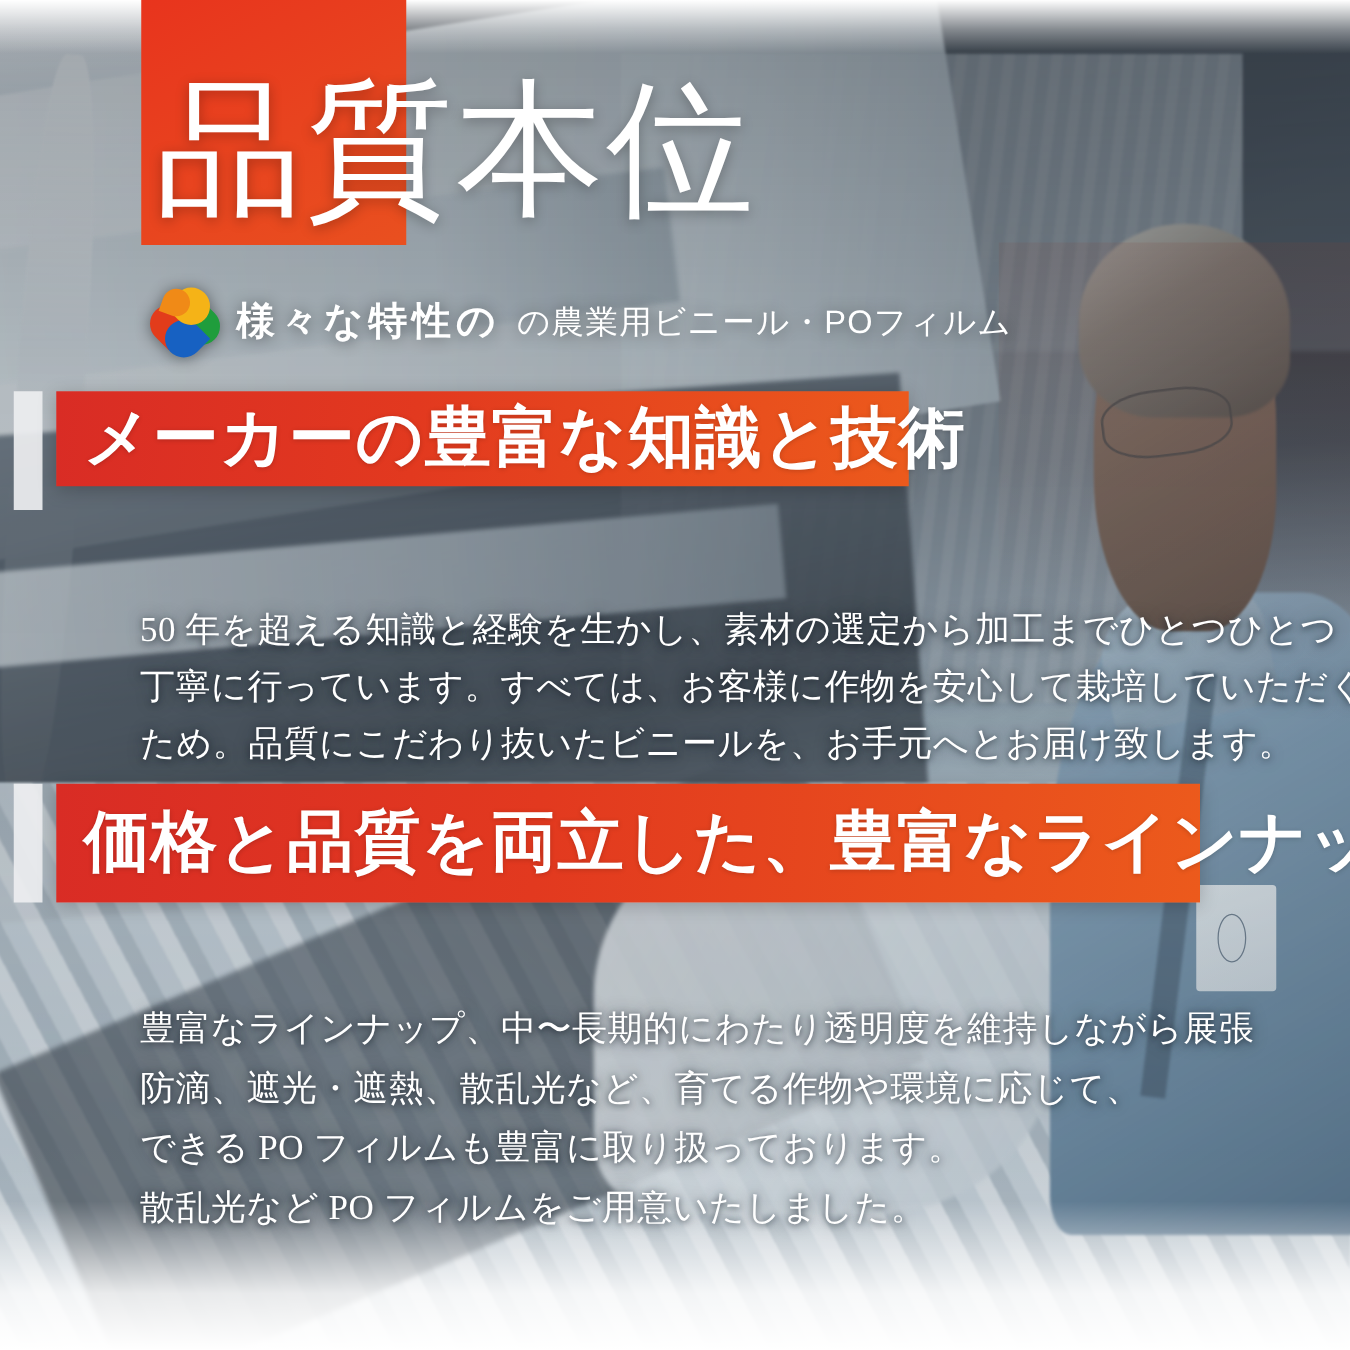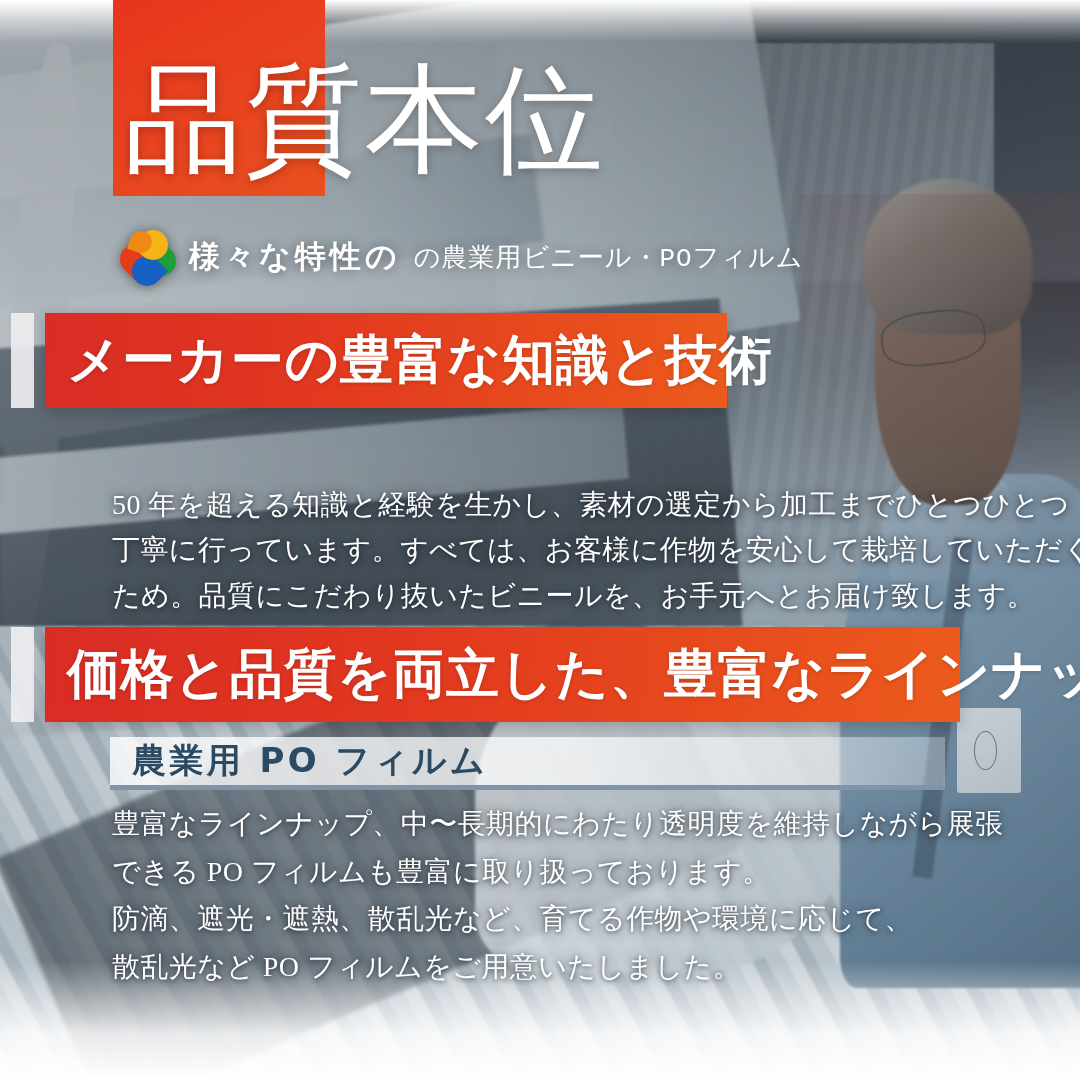--- a/index.html
+++ b/index.html
@@ -212,21 +212,21 @@
   .p-red   { background:#e23c1b; left:2px;  top:16px; transform:rotate(315deg); }
   .p-orange{ background:#f08a17; left:12px; top:3px;  transform:rotate(20deg); width:22px;height:22px;}
 
   .brand-name{
     font-size:31px; font-weight:700; color:#ffffff;
     letter-spacing:.13em;
     font-family:"DejaVu Sans","Liberation Sans",sans-serif;
   }
   .brand-tail{
     font-size:26px; color:#ffffff; letter-spacing:.04em;
-    font-family:Liberation Mono, monospace;
+    font-family:Liberation Sans, sans-serif;
   }
 
   
   .tick{
     position:absolute; width:23px;
     background:#edeef0; opacity:.92;
   }
   .ribbon{
     position:absolute;
     background:linear-gradient(95deg,#d92c25 0%,#e2391f 42%,#ec5a1c 100%);
@@ -237,21 +237,21 @@
     color:#ffffff;
     font-size:53px; line-height:1;
     font-weight:700;
     letter-spacing:.015em;
     white-space:nowrap;
     padding-left:22px;
     text-shadow:0 1px 4px rgba(0,0,0,.18);
     font-family:"Liberation Serif","DejaVu Serif",serif;
   }
 
-  .ribbon-1{ left:45px; top:313px; width:682px; height:95px; }
+  .ribbon-1{ left:45px; top:313px; width:682px; height:76px; }
   .tick-1  { left:11px; top:313px; height:95px; }
   .ribbon-2{ left:45px; top:627px; width:915px; height:95px; }
   .tick-2  { left:11px; top:627px; height:95px; }
 
   
   .subband{
     position:absolute; left:110px; display:flex; align-items:flex-end;
   }
   .subband .bandbg{
     position:absolute; inset:0;
@@ -354,27 +354,22 @@
       <p>50 年を超える知識と経験を生かし、素材の選定から加工までひとつひとつ</p>
       <p>丁寧に行っています。すべては、お客様に作物を安心して栽培していただく</p>
       <p>ため。品質にこだわり抜いたビニールを、お手元へとお届け致します。</p>
     </div>
 
     <div class="tick tick-2"></div>
     <div class="ribbon ribbon-2">
       <span>価格と品質を両立した、豊富なラインナップ</span>
     </div>
 
-    <div class="subband sub-2">
-      <div class="bandbg"></div>
-      <div class="label">農業用 PO フィルム</div>
-      <div class="rule"></div>
-    </div>
 
     <div class="body-text body-2">
       <p>豊富なラインナップ、中〜長期的にわたり透明度を維持しながら展張</p>
+      <p>防滴、遮光・遮熱、散乱光など、育てる作物や環境に応じて、</p>
       <p>できる PO フィルムも豊富に取り扱っております。</p>
-      <p>防滴、遮光・遮熱、散乱光など、育てる作物や環境に応じて、</p>
       <p>散乱光など PO フィルムをご用意いたしました。</p>
     </div>
 
   </div>
 </div>
 
 </body></html>

